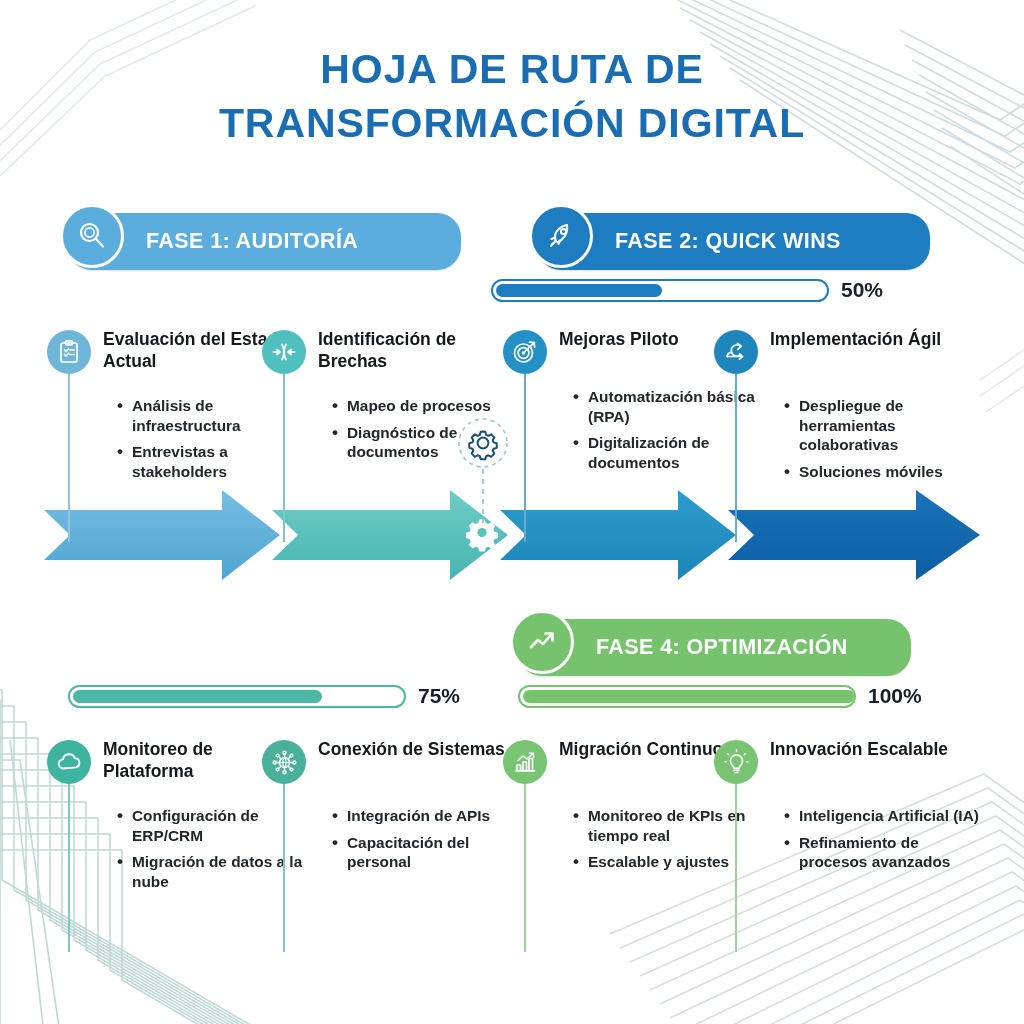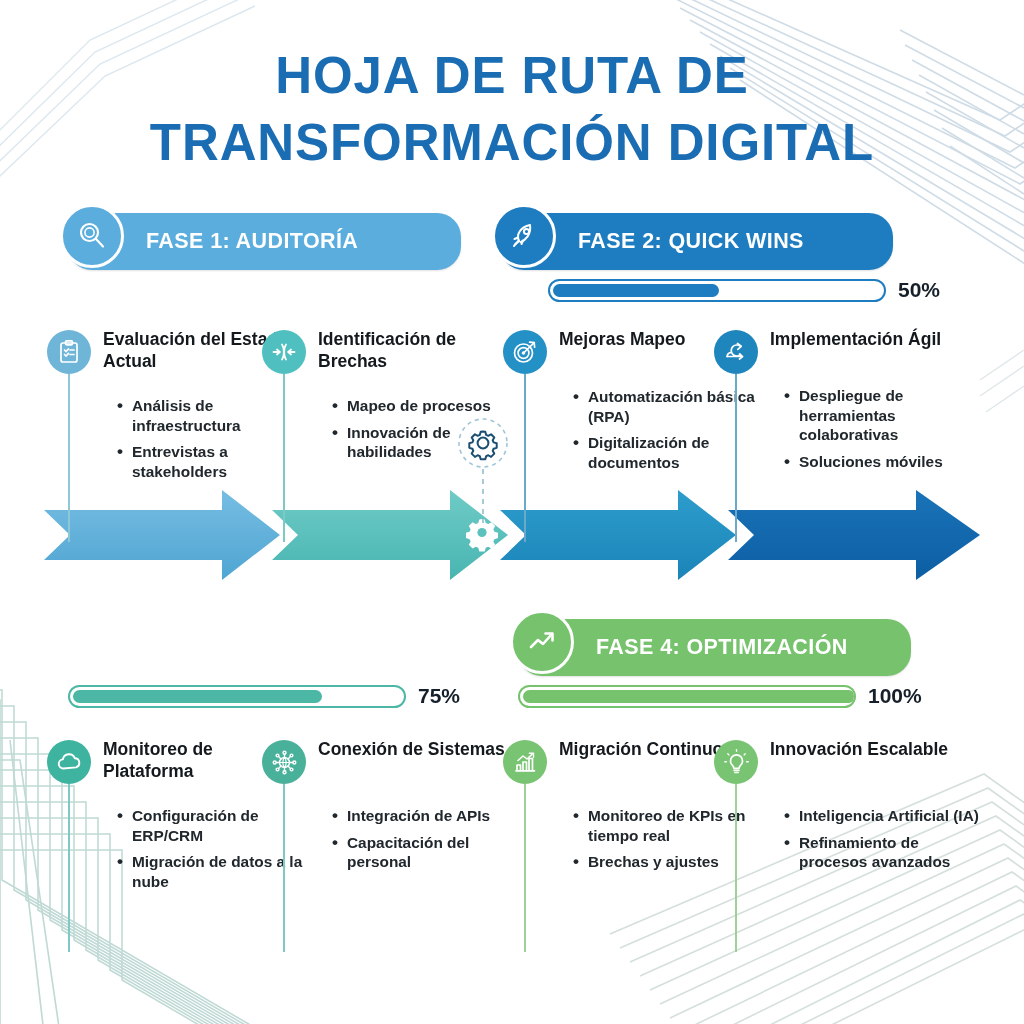--- a/index.html
+++ b/index.html
@@ -12,21 +12,21 @@
   #canvas{position:absolute;inset:0;width:1024px;height:1024px;}
 
   
   .bg-deco{position:absolute;inset:0;width:1024px;height:1024px;pointer-events:none;z-index:0;}
 
   
   .title-wrap{
     position:absolute;left:0;top:42px;width:1024px;text-align:center;z-index:5;
   }
   .title-line{
-    font-size:51px;font-weight:bold;letter-spacing:.9px;color:#1a6db3;
+    font-size:41px;font-weight:bold;letter-spacing:.9px;color:#1a6db3;
     line-height:1.32;text-transform:uppercase;
   }
 
   
   .phase-head{position:absolute;z-index:6;}
   .pill{
     position:relative;height:57px;border-radius:24px;display:flex;align-items:center;
     box-shadow:0 1px 2px rgba(0,0,0,.12);
   }
   .pill-label{
@@ -172,34 +172,34 @@
         <svg width="34" height="34" viewBox="0 0 34 34" fill="none" stroke="#ffffff" stroke-width="2.2" stroke-linecap="round">
           <circle cx="14.5" cy="13.5" r="8.5"></circle>
           <circle cx="14.5" cy="13.5" r="4.6" stroke-width="1.6"></circle>
           <line x1="20.8" y1="19.8" x2="28" y2="27.5"></line>
         </svg>
       </div>
       <span class="pill-label">FASE 1: AUDITORÍA</span>
     </div>
   </div>
 
-  <div class="phase-head" style="left:500px;top:213px;">
+  <div class="phase-head" style="left:537px;top:213px;">
     <div class="pill" style="width:393px;background:#1d7dc0;">
       <div class="pill-badge" style="background:#1d7dc0;">
         <svg width="34" height="34" viewBox="0 0 34 34" fill="none" stroke="#ffffff" stroke-width="2" stroke-linecap="round" stroke-linejoin="round">
           <path d="M12 22 C9 16 13 8 23 6 C24.5 15.5 18.5 21 13.5 23.2"></path>
           <circle cx="19.5" cy="12.5" r="2.6"></circle>
           <path d="M11.5 21.5 L8.5 25.5 M7.5 20 L11 18.5 M14.5 25 L16 21.5"></path>
           <path d="M7 27 C8.5 24 11 23 11 23"></path>
         </svg>
       </div>
       <span class="pill-label">FASE 2: QUICK WINS</span>
     </div>
   </div>
-  <div class="prog-row" style="left:548px;top:278px;">
+  <div class="prog-row" style="left:491px;top:278px;">
     <div class="prog-track" style="border:2.5px solid #1d7dc0;">
       <div class="prog-fill" style="width:calc((338px - 6px) * 0.50);background:#1d7dc0;"></div>
     </div>
     <span class="prog-pct">50%</span>
   </div>
 
   <div class="item" style="left:47px;top:330px;">
     <div class="item-stem" style="height:168px;background:#8ec7d6;"></div>
     <div class="item-badge" style="background:#6eb5d8;">
       <svg width="26" height="26" viewBox="0 0 26 26" fill="none" stroke="#ffffff" stroke-width="1.7" stroke-linecap="round">
@@ -226,55 +226,55 @@
           <polyline points="6,10.5 8.8,13 6,15.5"></polyline>
         <line x1="23.5" y1="13" x2="17.5" y2="13"></line>
           <polyline points="20,10.5 17.2,13 20,15.5"></polyline>
         <path d="M11 5.5 C13.5 9 13.5 17 11 20.5"></path>
         <path d="M15 5.5 C12.5 9 12.5 17 15 20.5"></path>
       </svg>
     </div>
     <div class="item-title">Identificación de Brechas</div>
     <ul class="item-list" style="top:54px;">
       <li>Mapeo de procesos</li>
-      <li>Innovación de habilidades</li>
+      <li>Diagnóstico de documentos</li>
     </ul>
   </div>
 
   <div class="item" style="left:503px;top:330px;">
     <div class="item-stem" style="height:168px;background:#6aa9c9;"></div>
     <div class="item-badge" style="background:#2390c6;">
       <svg width="26" height="26" viewBox="0 0 26 26" fill="none" stroke="#ffffff" stroke-width="1.7" stroke-linecap="round">
         <circle cx="11.5" cy="14" r="9"></circle>
         <circle cx="11.5" cy="14" r="5.4"></circle>
         <circle cx="11.5" cy="14" r="1.8" fill="#ffffff" stroke="none"></circle>
         <line x1="11.5" y1="14" x2="22" y2="3.8"></line>
         <polyline points="17.6,3.2 22.2,3.6 22.6,8.2"></polyline>
       </svg>
     </div>
-    <div class="item-title">Mejoras Mapeo</div>
+    <div class="item-title">Mejoras Piloto</div>
     <ul class="item-list" style="top:45px;">
       <li>Automatización básica (RPA)</li>
       <li>Digitalización de documentos</li>
     </ul>
   </div>
 
   <div class="item" style="left:714px;top:330px;">
     <div class="item-stem" style="height:168px;background:#6aa9c9;"></div>
     <div class="item-badge" style="background:#1f85bd;">
       <svg width="26" height="26" viewBox="0 0 26 26" fill="none" stroke="#ffffff" stroke-width="1.7" stroke-linecap="round" stroke-linejoin="round">
         <path d="M17.5 7.5 A5.5 5.5 0 1 0 17.5 15.5"></path>
         <polyline points="14.5,4.5 18.2,7.3 14.8,10.4"></polyline>
         <path d="M4 17.5 C9 17.5 14 17.5 19 17.5"></path>
         <polyline points="16.5,15 19.6,17.6 16.5,20"></polyline>
         <path d="M4.2 17.5 A3.6 3.6 0 0 1 7.6 13.6"></path>
       </svg>
     </div>
     <div class="item-title">Implementación Ágil</div>
-    <ul class="item-list" style="top:44px;">
+    <ul class="item-list" style="top:54px;">
       <li>Despliegue de herramientas colaborativas</li>
       <li>Soluciones móviles</li>
     </ul>
   </div>
 
   <div class="gear-callout" style="left:455px;top:415px;">
     <svg width="60" height="130" viewBox="0 0 60 130" fill="none">
       <circle cx="28" cy="28" r="24" fill="#ffffff" stroke="#9fc6d8" stroke-width="1.6" stroke-dasharray="4 4"></circle>
       <g stroke="#1b4f72" stroke-width="2" fill="none" stroke-linejoin="round">
         <path d="M28 16.5 l2.3 .35 .9 3.1 2.1 .9 2.75-1.6 3.25 3.25 -1.6 2.75 .9 2.1 3.1 .9 0 4.6 -3.1 .9 -.9 2.1 1.6 2.75 -3.25 3.25 -2.75-1.6 -2.1 .9 -.9 3.1 -4.6 0 -.9-3.1 -2.1-.9 -2.75 1.6 -3.25-3.25 1.6-2.75 -.9-2.1 -3.1-.9 0-4.6 3.1-.9 .9-2.1 -1.6-2.75 3.25-3.25 2.75 1.6 2.1-.9 .9-3.1 z"></path>
@@ -399,21 +399,21 @@
         <polyline points="11,21.5 11,13 14.5,13 14.5,21.5"></polyline>
         <polyline points="17,21.5 17,9.5 20.5,9.5 20.5,21.5"></polyline>
         <line x1="4" y1="21.8" x2="22.5" y2="21.8"></line>
         <polyline points="6,11.5 11,7 15,10 21,4.5" stroke-width="1.55"></polyline>
         <polyline points="17.4,4.3 21.5,4.3 21.5,8.2" stroke-width="1.45"></polyline>
       </svg>
     </div>
     <div class="item-title">Migración Continuo</div>
     <ul class="item-list" style="top:54px;">
       <li>Monitoreo de KPIs en tiempo real</li>
-      <li>Brechas y ajustes</li>
+      <li>Escalable y ajustes</li>
     </ul>
   </div>
 
   <div class="item" style="left:714px;top:740px;">
     <div class="item-stem" style="height:168px;background:#9ed199;"></div>
     <div class="item-badge" style="background:#79c472;">
       <svg width="27" height="27" viewBox="0 0 27 27" fill="none" stroke="#ffffff" stroke-width="1.7" stroke-linecap="round" stroke-linejoin="round">
         <path d="M9.3 16.2 a6 6 0 1 1 8.4 0 c-1.1 1.05 -1.5 1.9 -1.6 3.1 h-5.2 c-.1 -1.2 -.5 -2.05 -1.6 -3.1"></path>
         <line x1="11.1" y1="21.4" x2="15.9" y2="21.4"></line>
         <line x1="12" y1="23.5" x2="15" y2="23.5"></line>

